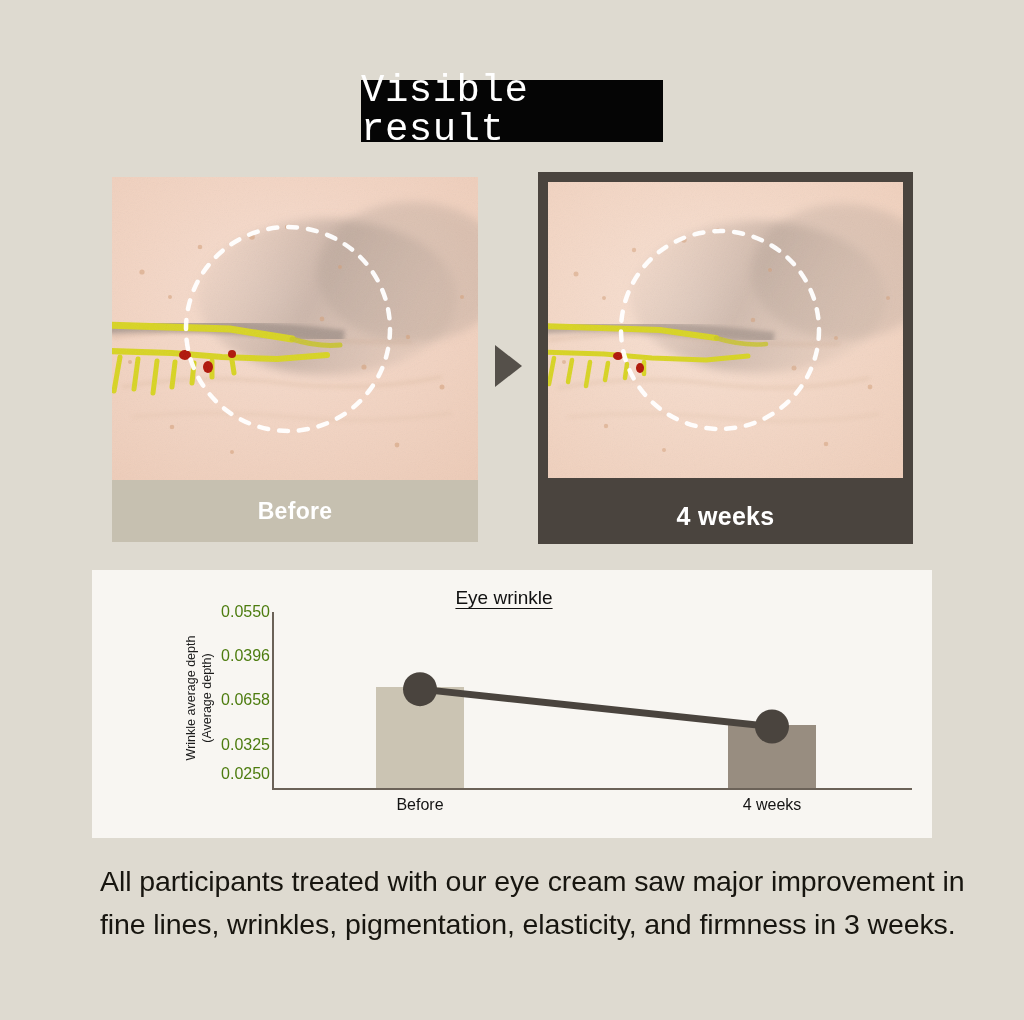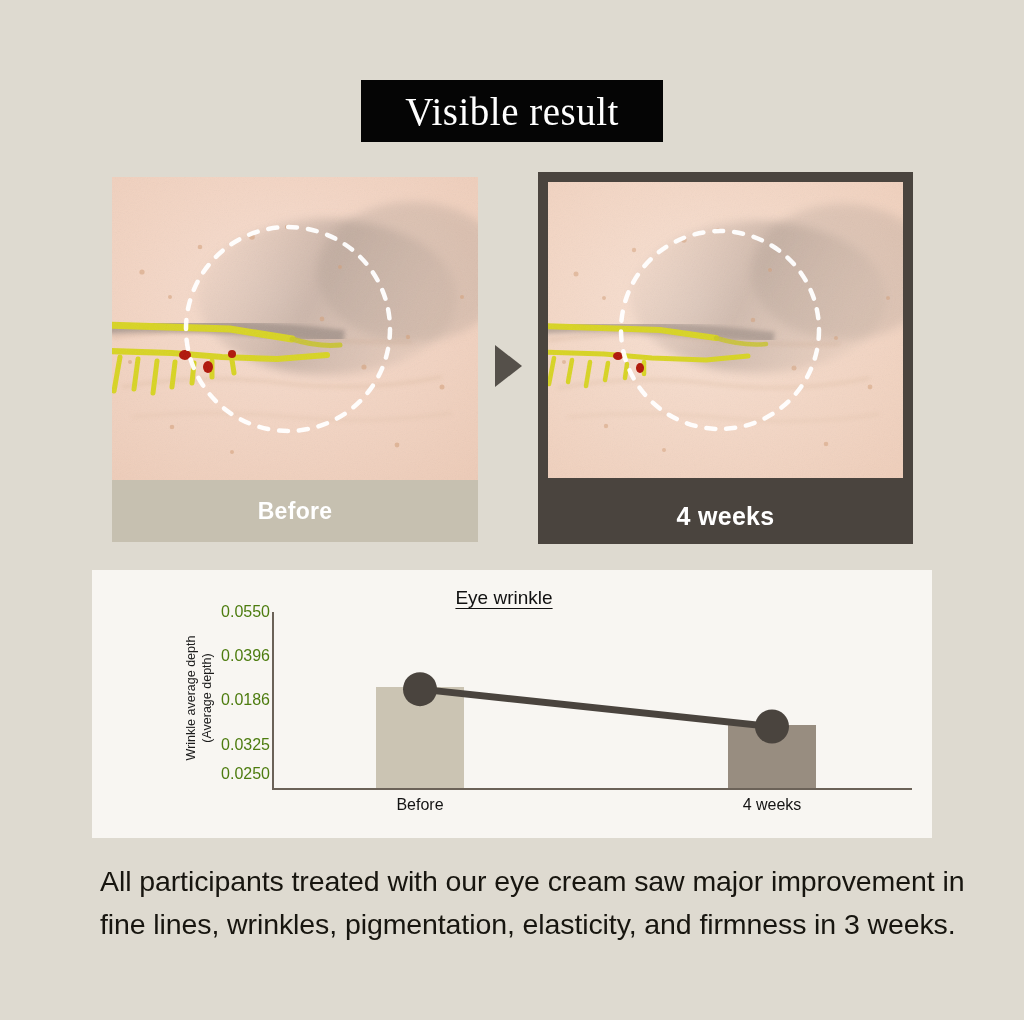--- a/index.html
+++ b/index.html
@@ -27,21 +27,21 @@
     display: flex;
     align-items: center;
     justify-content: center;
   }
   #title-banner .title-text {
     color: #ffffff;
     font-size: 39px;
     font-weight: 400;
     letter-spacing: 0.5px;
     line-height: 1;
-    font-family: Liberation Serif, serif;
+    font-family: Liberation Mono, monospace;
   }
 
   
   #comparison { position: absolute; left: 0; top: 0; width: 1024px; height: 560px; }
 
   .photo-card { position: absolute; }
 
   #before-card {
     left: 112px; top: 177px;
     width: 366px; height: 365px;
@@ -364,21 +364,21 @@
 <div id="chart-panel">
 
   <div id="chart-title">Eye wrinkle</div>
 
   <div id="y-axis-title">Wrinkle average depth
 (Average depth)</div>
 
   <div id="y-ticks">
     <span class="tick-label" style="top:42px">0.0550</span>
     <span class="tick-label" style="top:86px">0.0396</span>
-    <span class="tick-label" style="top:130px">0.0186</span>
+    <span class="tick-label" style="top:130px">0.0658</span>
     <span class="tick-label" style="top:175px">0.0325</span>
     <span class="tick-label" style="top:204px">0.0250</span>
   </div>
 
   <div id="plot">
     <div class="axis-y-line"></div>
     <div class="axis-x-line"></div>
 
     <div class="bar" id="bar-0" style="left: 104px; width: 88px; height: 100.867px; background: rgb(203, 196, 179);"></div>
     <div class="bar" id="bar-1" style="left: 456px; width: 88px; height: 63.4867px; background: rgb(152, 141, 128);"></div>

